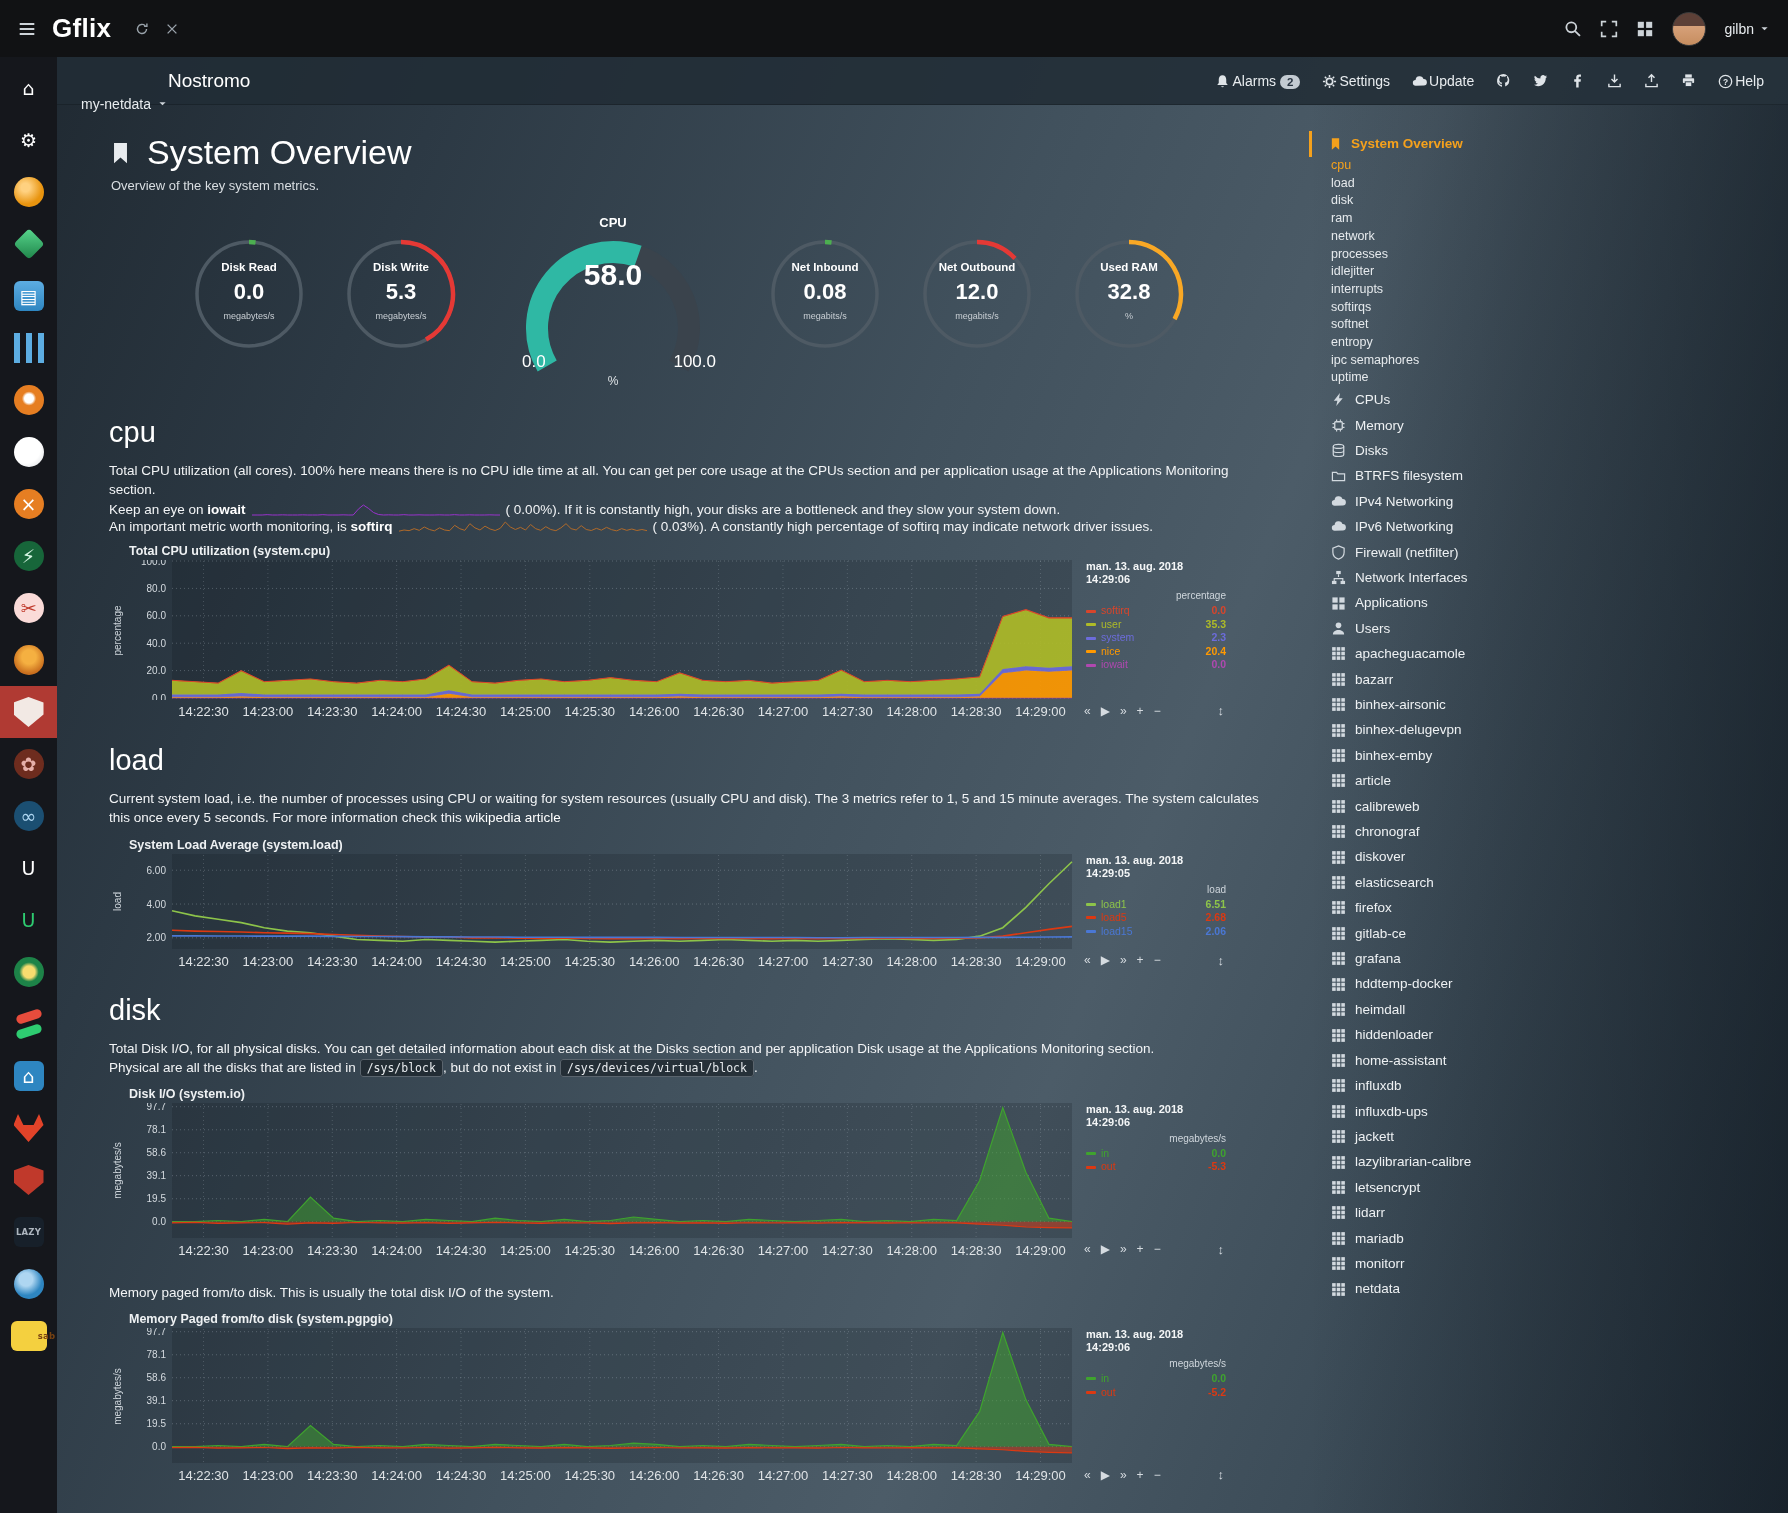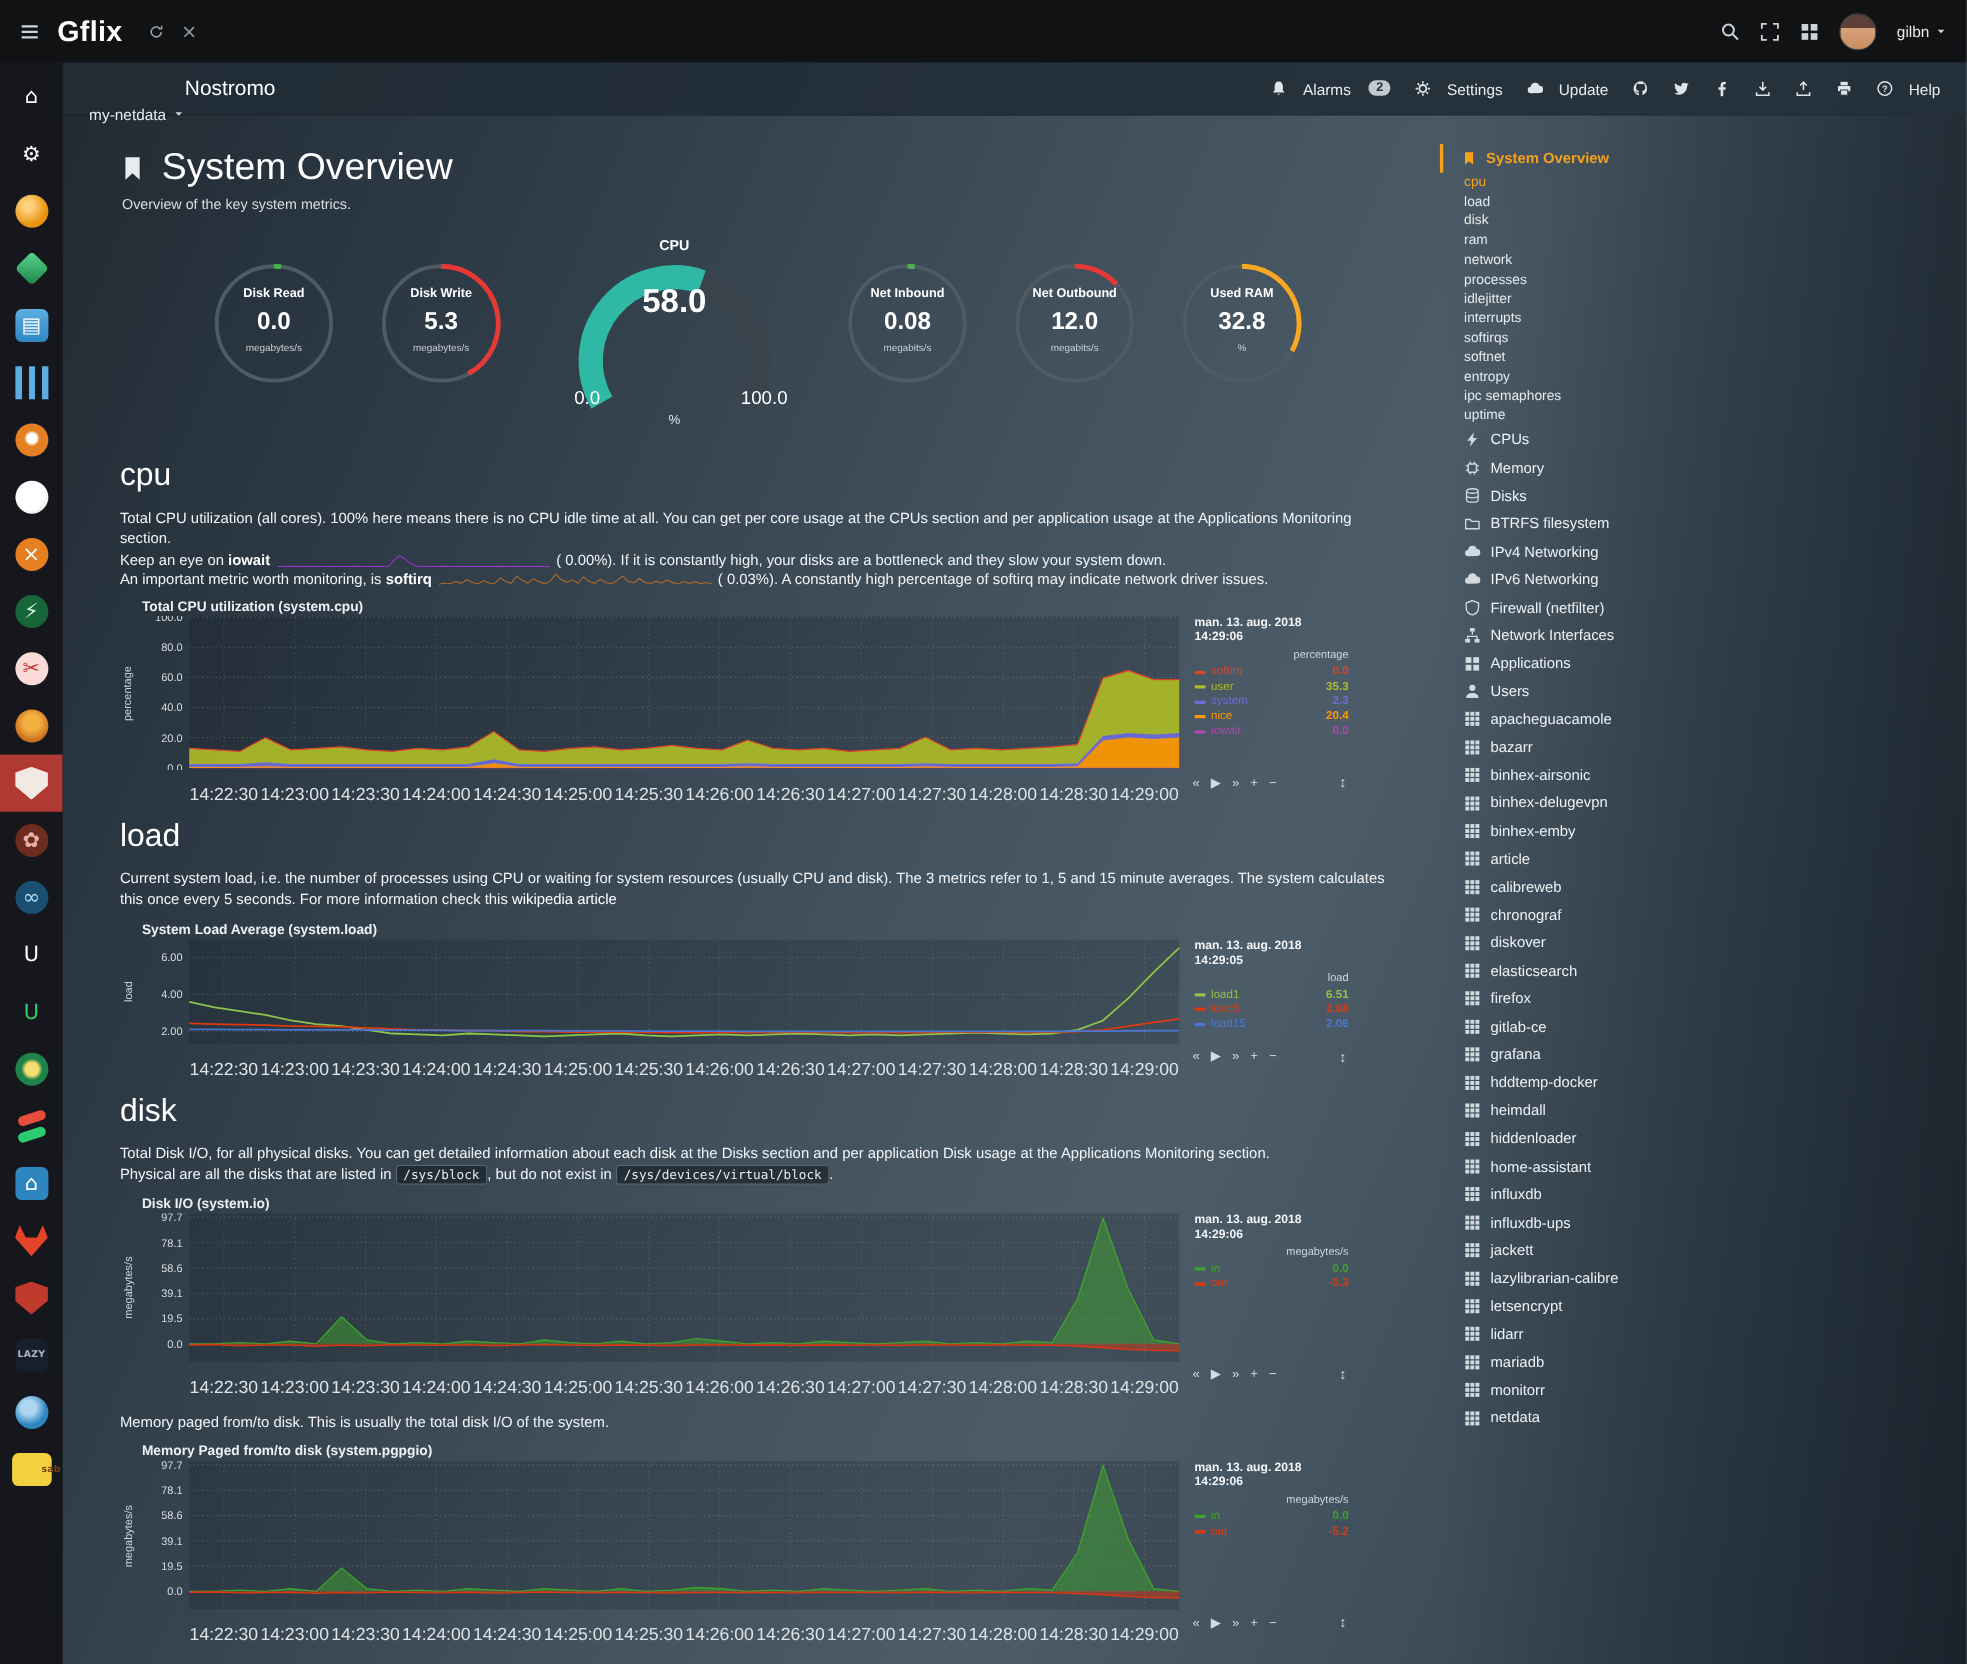--- a/index.html
+++ b/index.html
@@ -44,21 +44,21 @@
 .pill.p2{ bottom:3px; transform:rotate(-18deg); }
 
 .main-col{ flex:1; display:flex; flex-direction:column; min-width:0; }
 
 
 .navbar{ height:48px; background:rgba(33,44,54,.88); display:flex; align-items:center; padding:0 24px; flex:none; border-bottom:1px solid rgba(0,0,0,.2); }
 .nb-server{ font-size:14px; color:#e8ecef; display:flex; align-items:center; gap:6px; cursor:pointer;margin-top:46px; }
 .nb-caret{ width:11px; height:11px; color:#cdd3d8; }
 .nb-host{ font-size:19px; color:#fff; }
 .nb-right{ margin-left:auto; display:flex; align-items:center; gap:22px; }
-.nb-item{ display:flex; align-items:flex-start; gap:14px; font-size:14px; color:#e8ecef; cursor:pointer; }
+.nb-item{ display:flex; align-items:flex-end; gap:2px; font-size:14px; color:#e8ecef; cursor:pointer; }
 .nicon{ width:15px; height:15px; color:#dfe4e8; }
 .badge{ background:#c3cbd2; color:#273340; font-size:11.5px; font-weight:bold; border-radius:9px; padding:1px 7px; margin-left:2px; }
 
 
 .content-row{ display:flex; flex:1; min-height:0; }
 .content{ width:1252px; flex:none; padding:14px 0 0 52px; }
 .right-menu{ flex:1; padding:26px 0 0 22px;
   background:linear-gradient(90deg,rgba(12,19,26,0) 0%,rgba(12,19,26,.28) 45%,rgba(10,17,24,.55) 100%); }
 
 .page-title{ display:flex; align-items:center; gap:15px; font-size:34px; font-weight:400; color:#fff; margin:14px 0 6px; }
@@ -92,21 +92,21 @@
 
 .chart-block{ margin:10px 0 28px; }
 .chart-title{ font-size:12.5px; font-weight:bold; color:#eef1f3; margin:0 0 2px 20px; }
 .chart-row{ display:flex; align-items:flex-start; }
 .chart-ylab{ width:17px; flex:none; display:flex; align-items:center; justify-content:center; }
 .chart-ylab span{ transform:rotate(-90deg); font-size:10px; color:#cfd6dc; white-space:nowrap; }
 .plot-col{ position:relative; flex:none; }
 .plot-svg{ display:block; cursor:crosshair; }
 .ytick{ font-size:10px; fill:#d5dbe0; }
 .xticks{ position:relative; height:16px; width:950px; }
-.xtick{ position:absolute; top:14px; transform:translateX(-50%); font-size:16px; color:#dfe3e6; white-space:nowrap;text-align:center; }
+.xtick{ position:absolute; top:4px; transform:translateX(-50%); font-size:13px; color:#dfe3e6; white-space:nowrap;text-align:center; }
 .legend{ width:150px; flex:none; padding-left:10px; position:relative; font-size:10.5px; }
 .lg-date,.lg-time{ font-size:11px; font-weight:bold; color:#f4f6f7; line-height:13px; }
 .lg-unit{ font-size:10px; color:#cfd6dc; text-align:right; margin:4px 0 3px; }
 .lg-row{ display:flex; align-items:center; gap:5px; line-height:13.5px; cursor:pointer; }
 .lg-sw{ width:10px; height:3px; border-radius:1px; flex:none; }
 .lg-val{ margin-left:auto; font-weight:bold; }
 .lg-toolbar{ position:absolute; left:8px; right:2px; bottom:-17px; display:flex; gap:10px; align-items:center; color:#d5dbe0; font-size:12px; }
 .tbtn{ cursor:pointer; line-height:1; }
 .tbtn.rz{ margin-left:auto; font-size:13px; }
 

